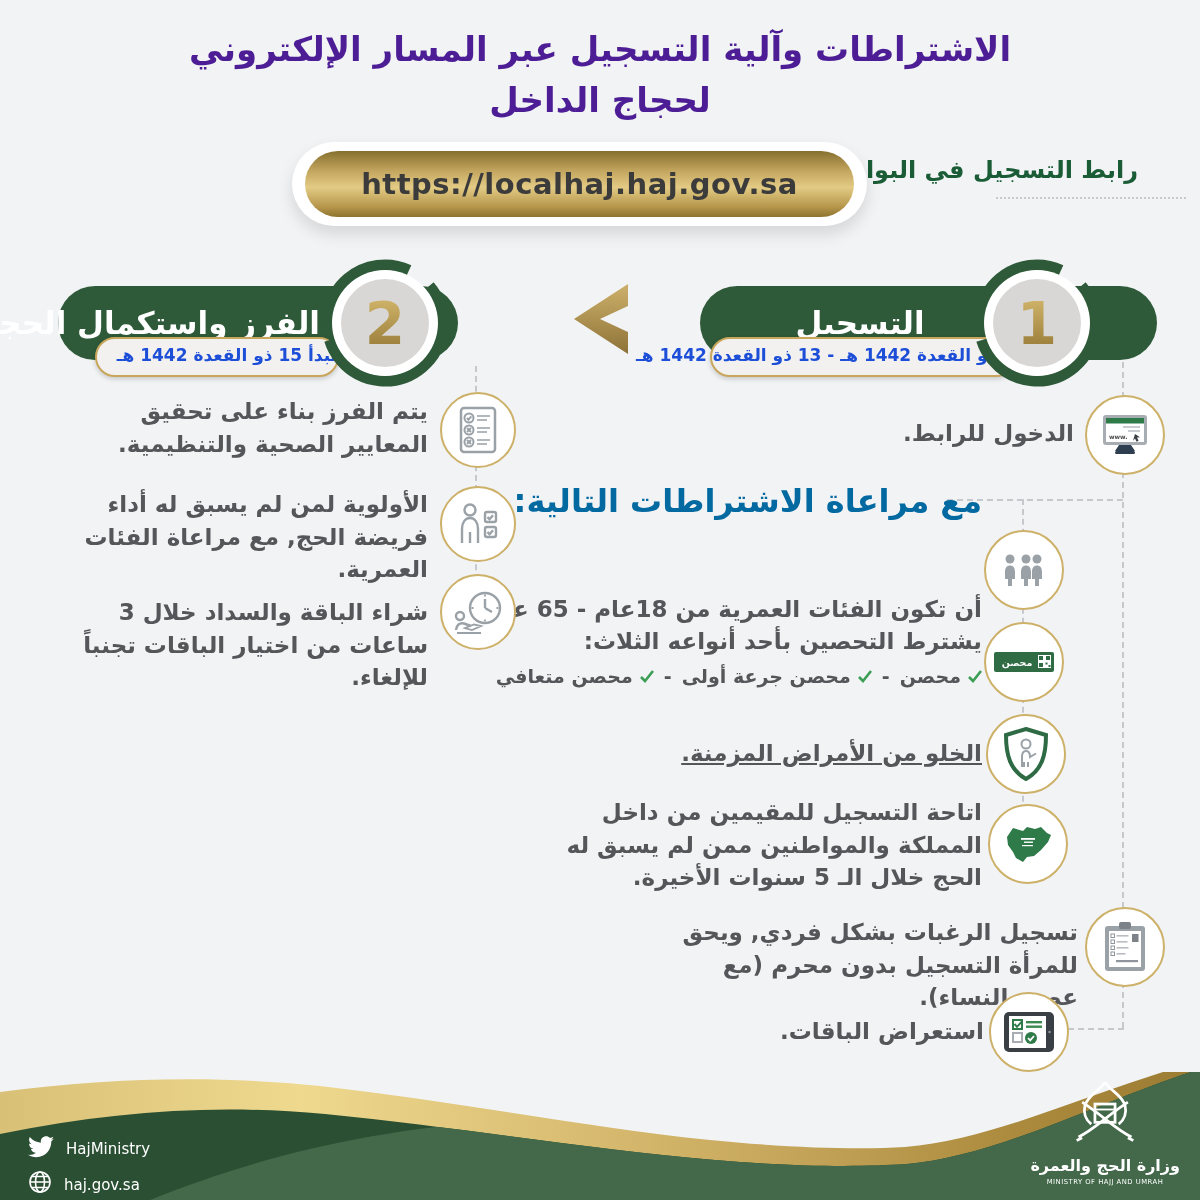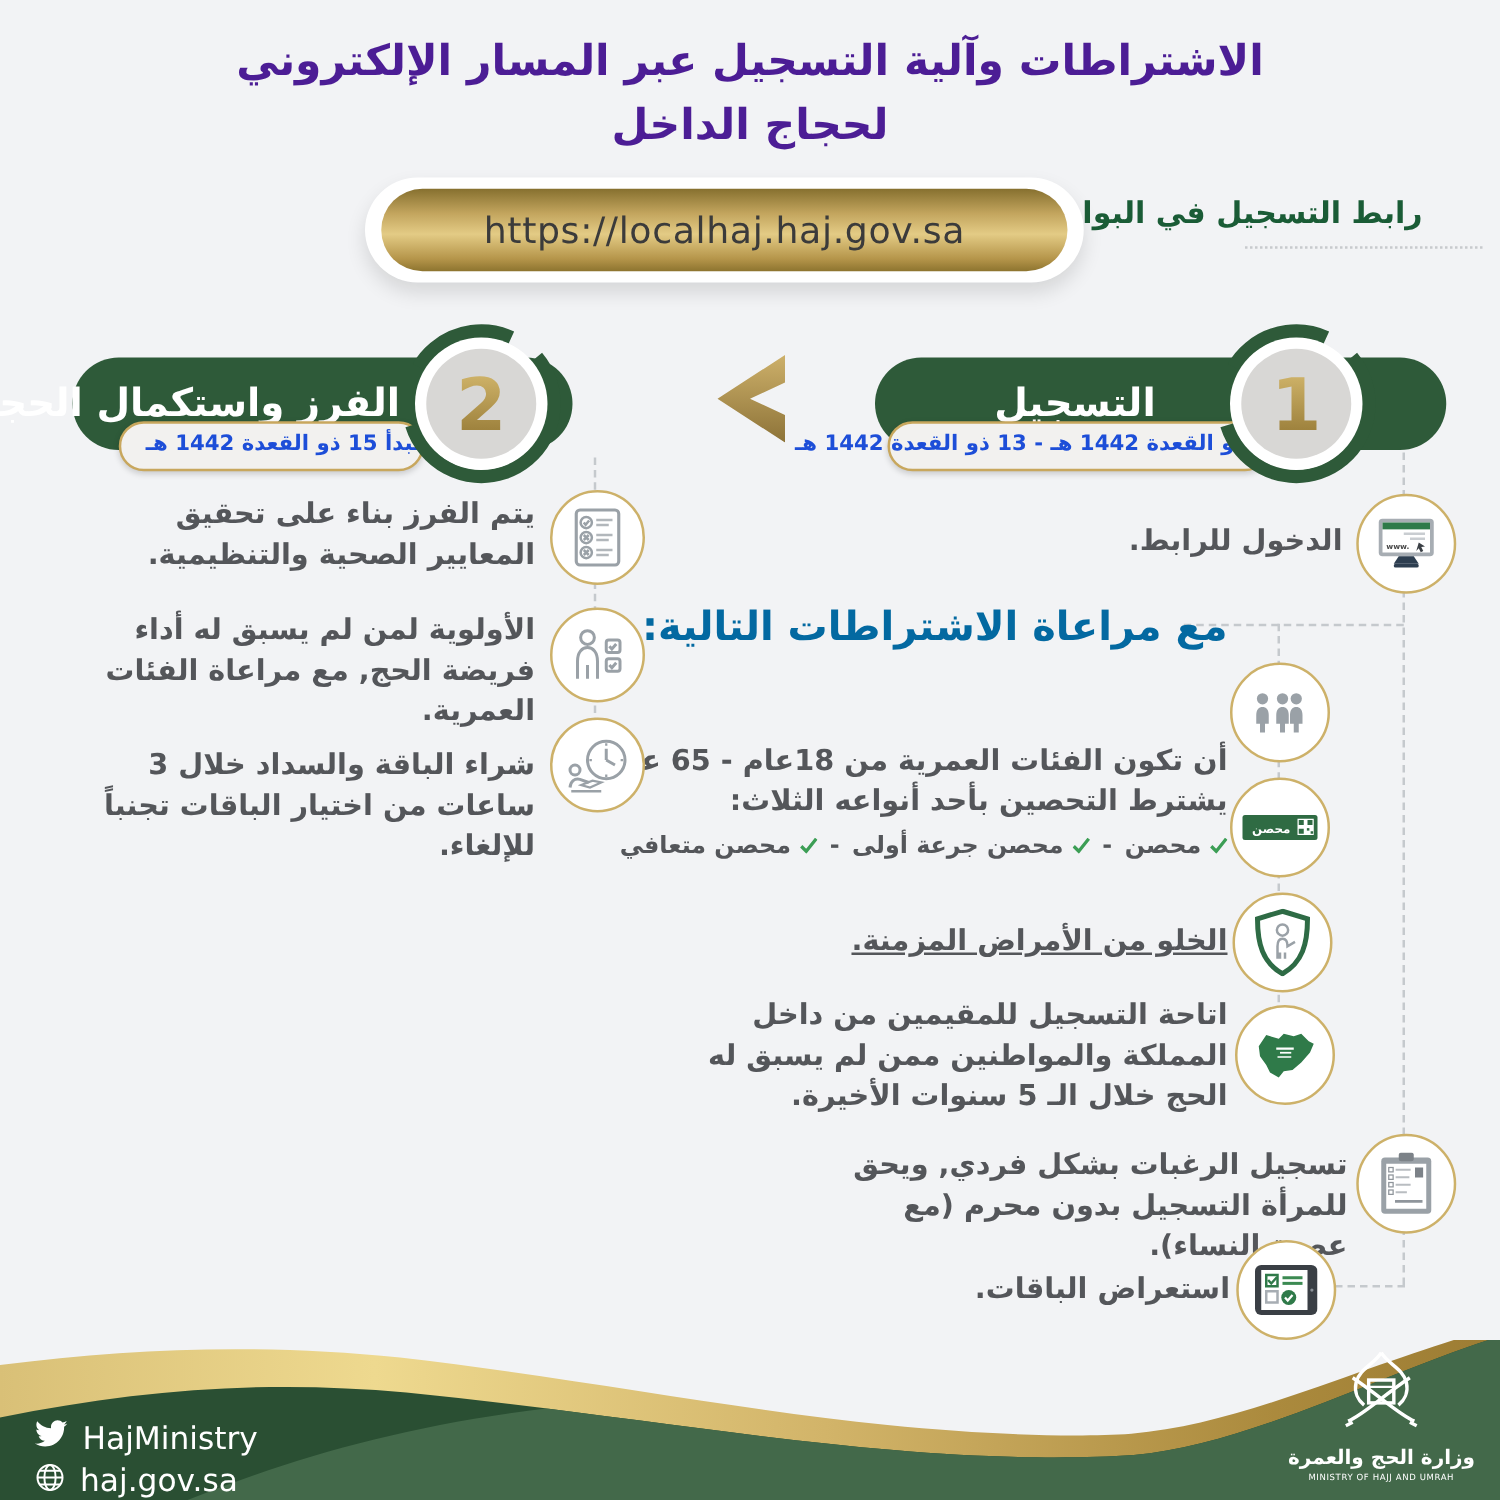--- a/index.html
+++ b/index.html
@@ -9,21 +9,21 @@
   .main-title{position:absolute;top:24px;left:50%;transform:translateX(-50%);width:880px;
               text-align:center;color:#4c1d95;font-size:34px;font-weight:bold;line-height:1.5;direction:rtl;}
   
   .portal-label{position:absolute;right:62px;top:156px;color:#1a5c36;font-size:24px;font-weight:bold;direction:rtl;white-space:nowrap;}
   .portal-dotted{position:absolute;right:14px;top:197px;width:190px;border-top:2px dotted #c7cacd;}
   .portal-pill{position:absolute;left:292px;top:142px;width:575px;height:84px;background:#ffffff;
                border-radius:42px;box-shadow:0 8px 16px rgba(0,0,0,.12);}
   .portal-pill-inner{position:absolute;left:13px;right:13px;top:9px;bottom:9px;border-radius:34px;
                background:linear-gradient(180deg,#86702f 0%,#c3a55e 30%,#e3cb85 55%,#b5954a 85%,#8d742f 100%);
                display:flex;align-items:center;justify-content:center;
-               color:#3b3b3b;font-size:29px;font-weight:normal;letter-spacing:.5px;}
+               color:#3b3b3b;font-size:29px;font-weight:bold;letter-spacing:.5px;}
   
   .step-pill{position:absolute;height:74px;border-radius:37px;background:#2e5a39;}
   .step-title{position:absolute;color:#fff;font-size:31px;font-weight:bold;direction:rtl;
               text-align:center;line-height:74px;white-space:nowrap;}
   .step-date{position:absolute;height:36px;background:#f2f1ef;border:2px solid #c8a75d;border-radius:20px;
              color:#1d4ed8;font-size:17px;font-weight:bold;text-align:right;line-height:33px;
              direction:rtl;box-shadow:0 2px 5px rgba(0,0,0,.18);white-space:nowrap;z-index:3;}
   .step-badge{position:absolute;z-index:4;}
   
   .dash-v{position:absolute;border-left:2px dashed #c5c9cd;z-index:1;}
@@ -34,21 +34,21 @@
   .icon-circle.small{width:72px;height:72px;}
   .item-text{position:absolute;direction:rtl;text-align:right;color:#54565a;font-weight:bold;
              font-size:23px;line-height:1.42;z-index:2;}
   .nowrap{white-space:nowrap;}
   .green-heading{position:absolute;direction:rtl;color:#0369a1;font-size:32px;font-weight:bold;white-space:nowrap;z-index:2;}
   .vacc-types{position:absolute;display:flex;direction:rtl;align-items:center;gap:7px;
               color:#54565a;font-size:19px;font-weight:bold;z-index:2;}
   .vacc-types .sep{margin:0 3px;}
   
   .footer-svg{position:absolute;left:0;top:1072px;z-index:5;}
-  .social-row{position:absolute;display:flex;align-items:flex-start;gap:12px;color:#fff;font-size:25px;z-index:6;}
+  .social-row{position:absolute;display:flex;align-items:flex-end;gap:12px;color:#fff;font-size:15px;z-index:6;}
   .ministry-logo{position:absolute;left:1030px;top:1080px;width:150px;text-align:center;color:#fff;z-index:6;}
   .ministry-ar{font-size:16px;font-weight:bold;direction:rtl;margin-top:2px;text-align:right;}
   .ministry-en{font-size:6.8px;letter-spacing:.5px;margin-top:3px;}
 </style>
 </head>
 <body>
 
 <div class="canvas">
 
   <div class="main-title">الاشتراطات وآلية التسجيل عبر المسار الإلكتروني لحجاج الداخل</div>

